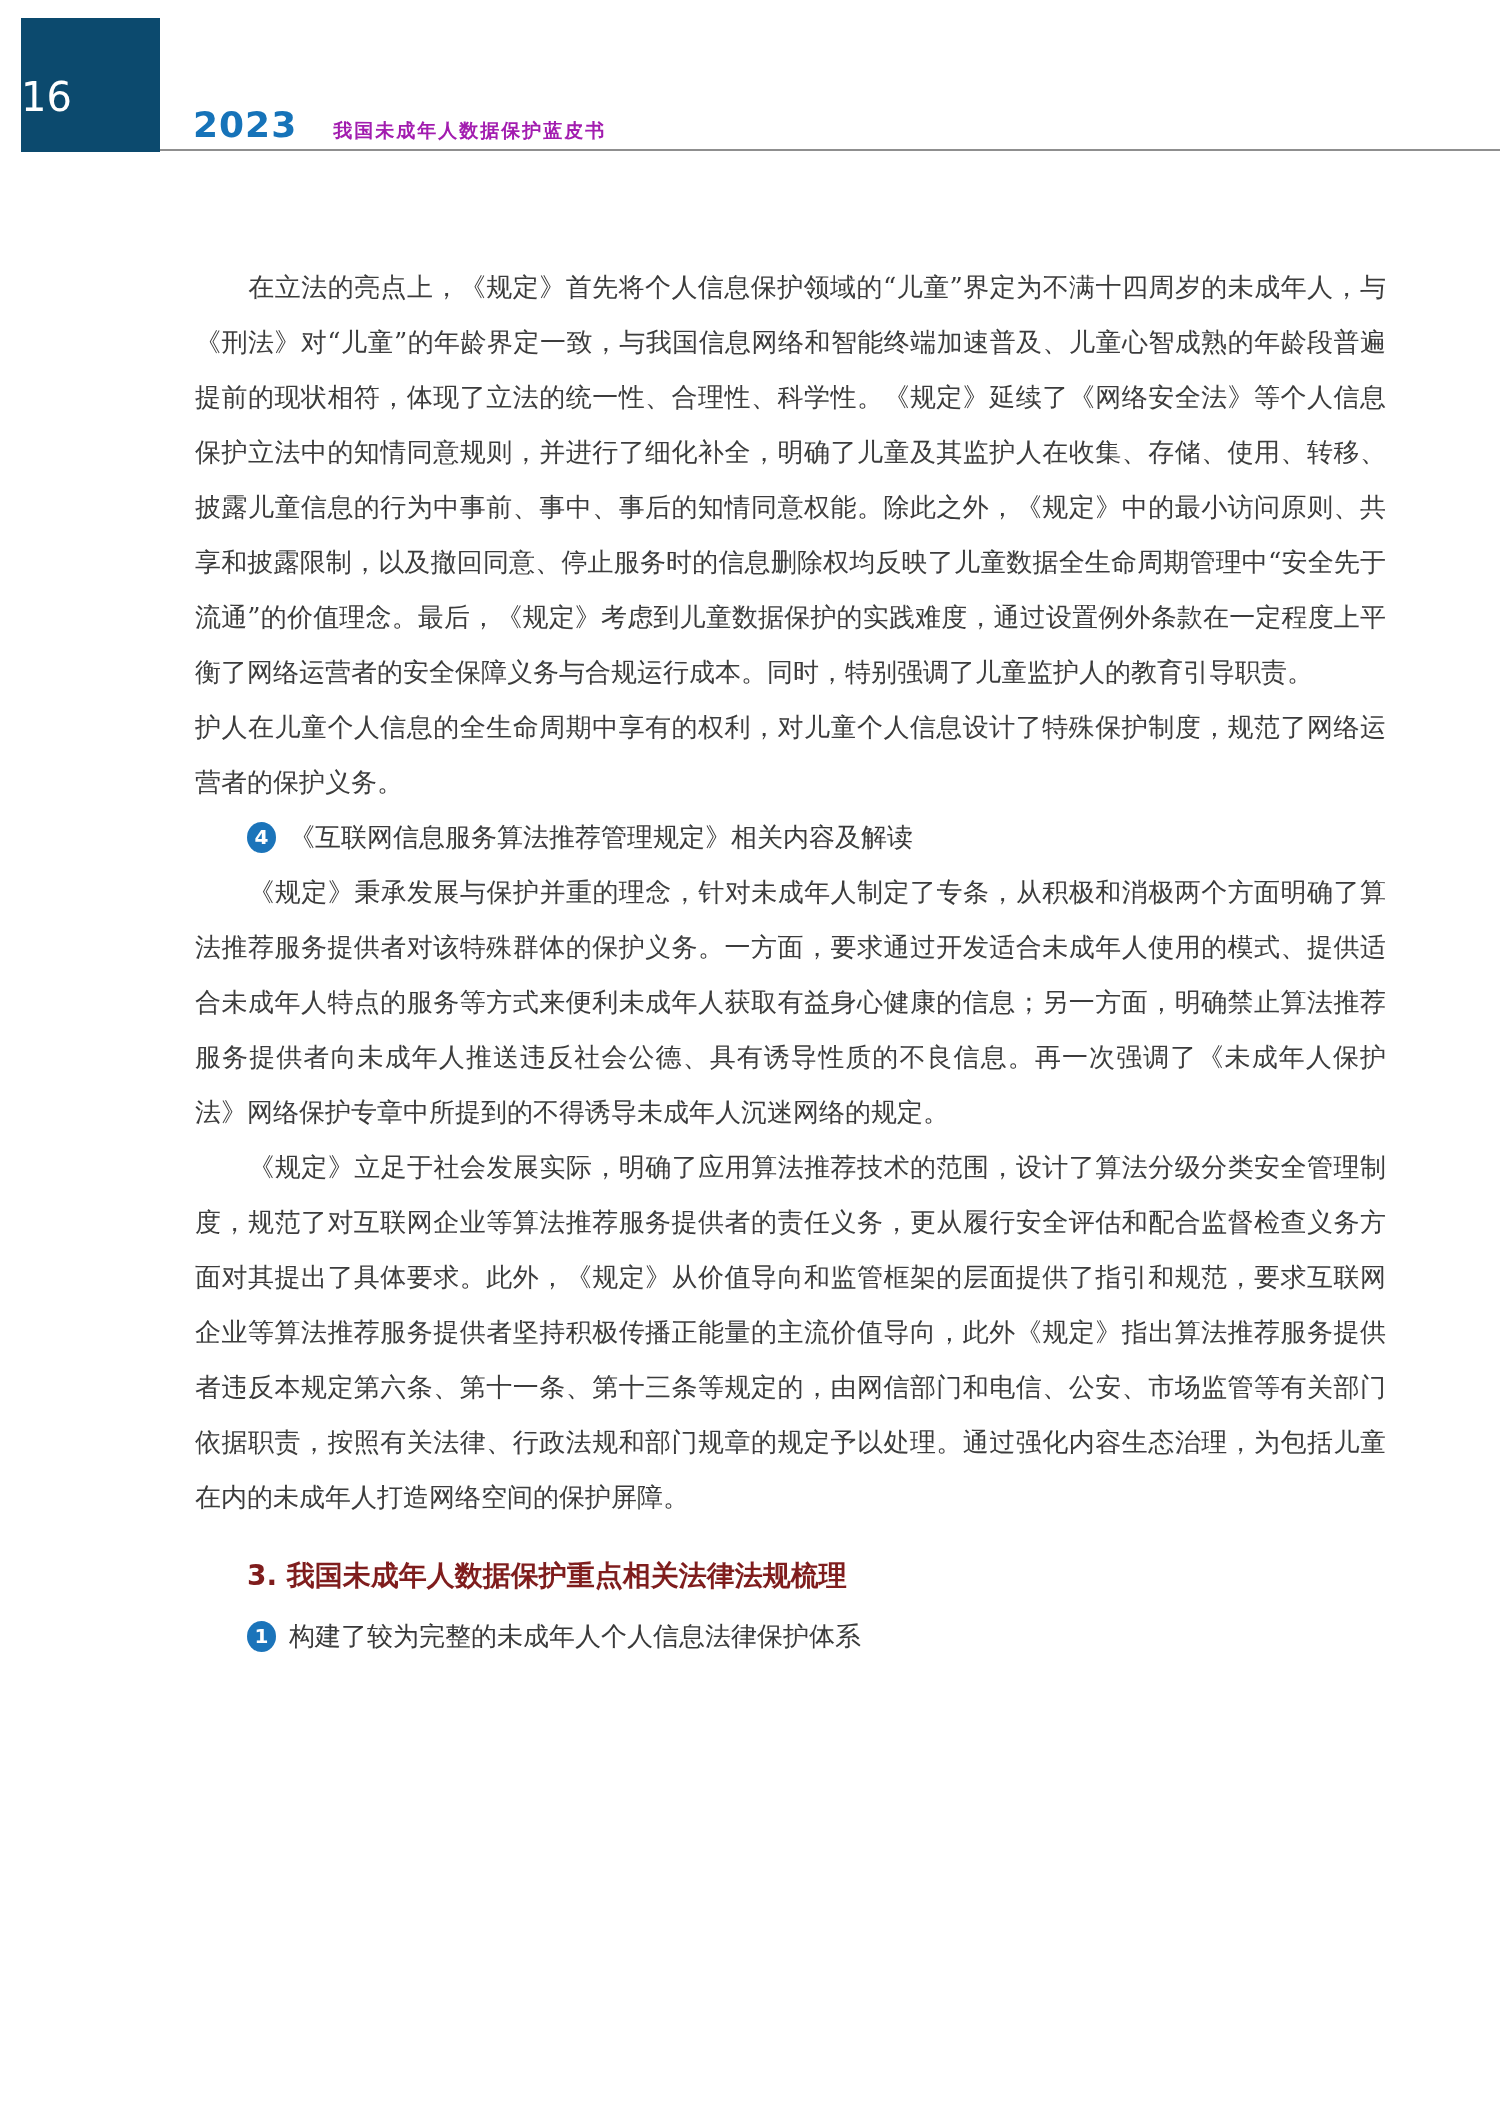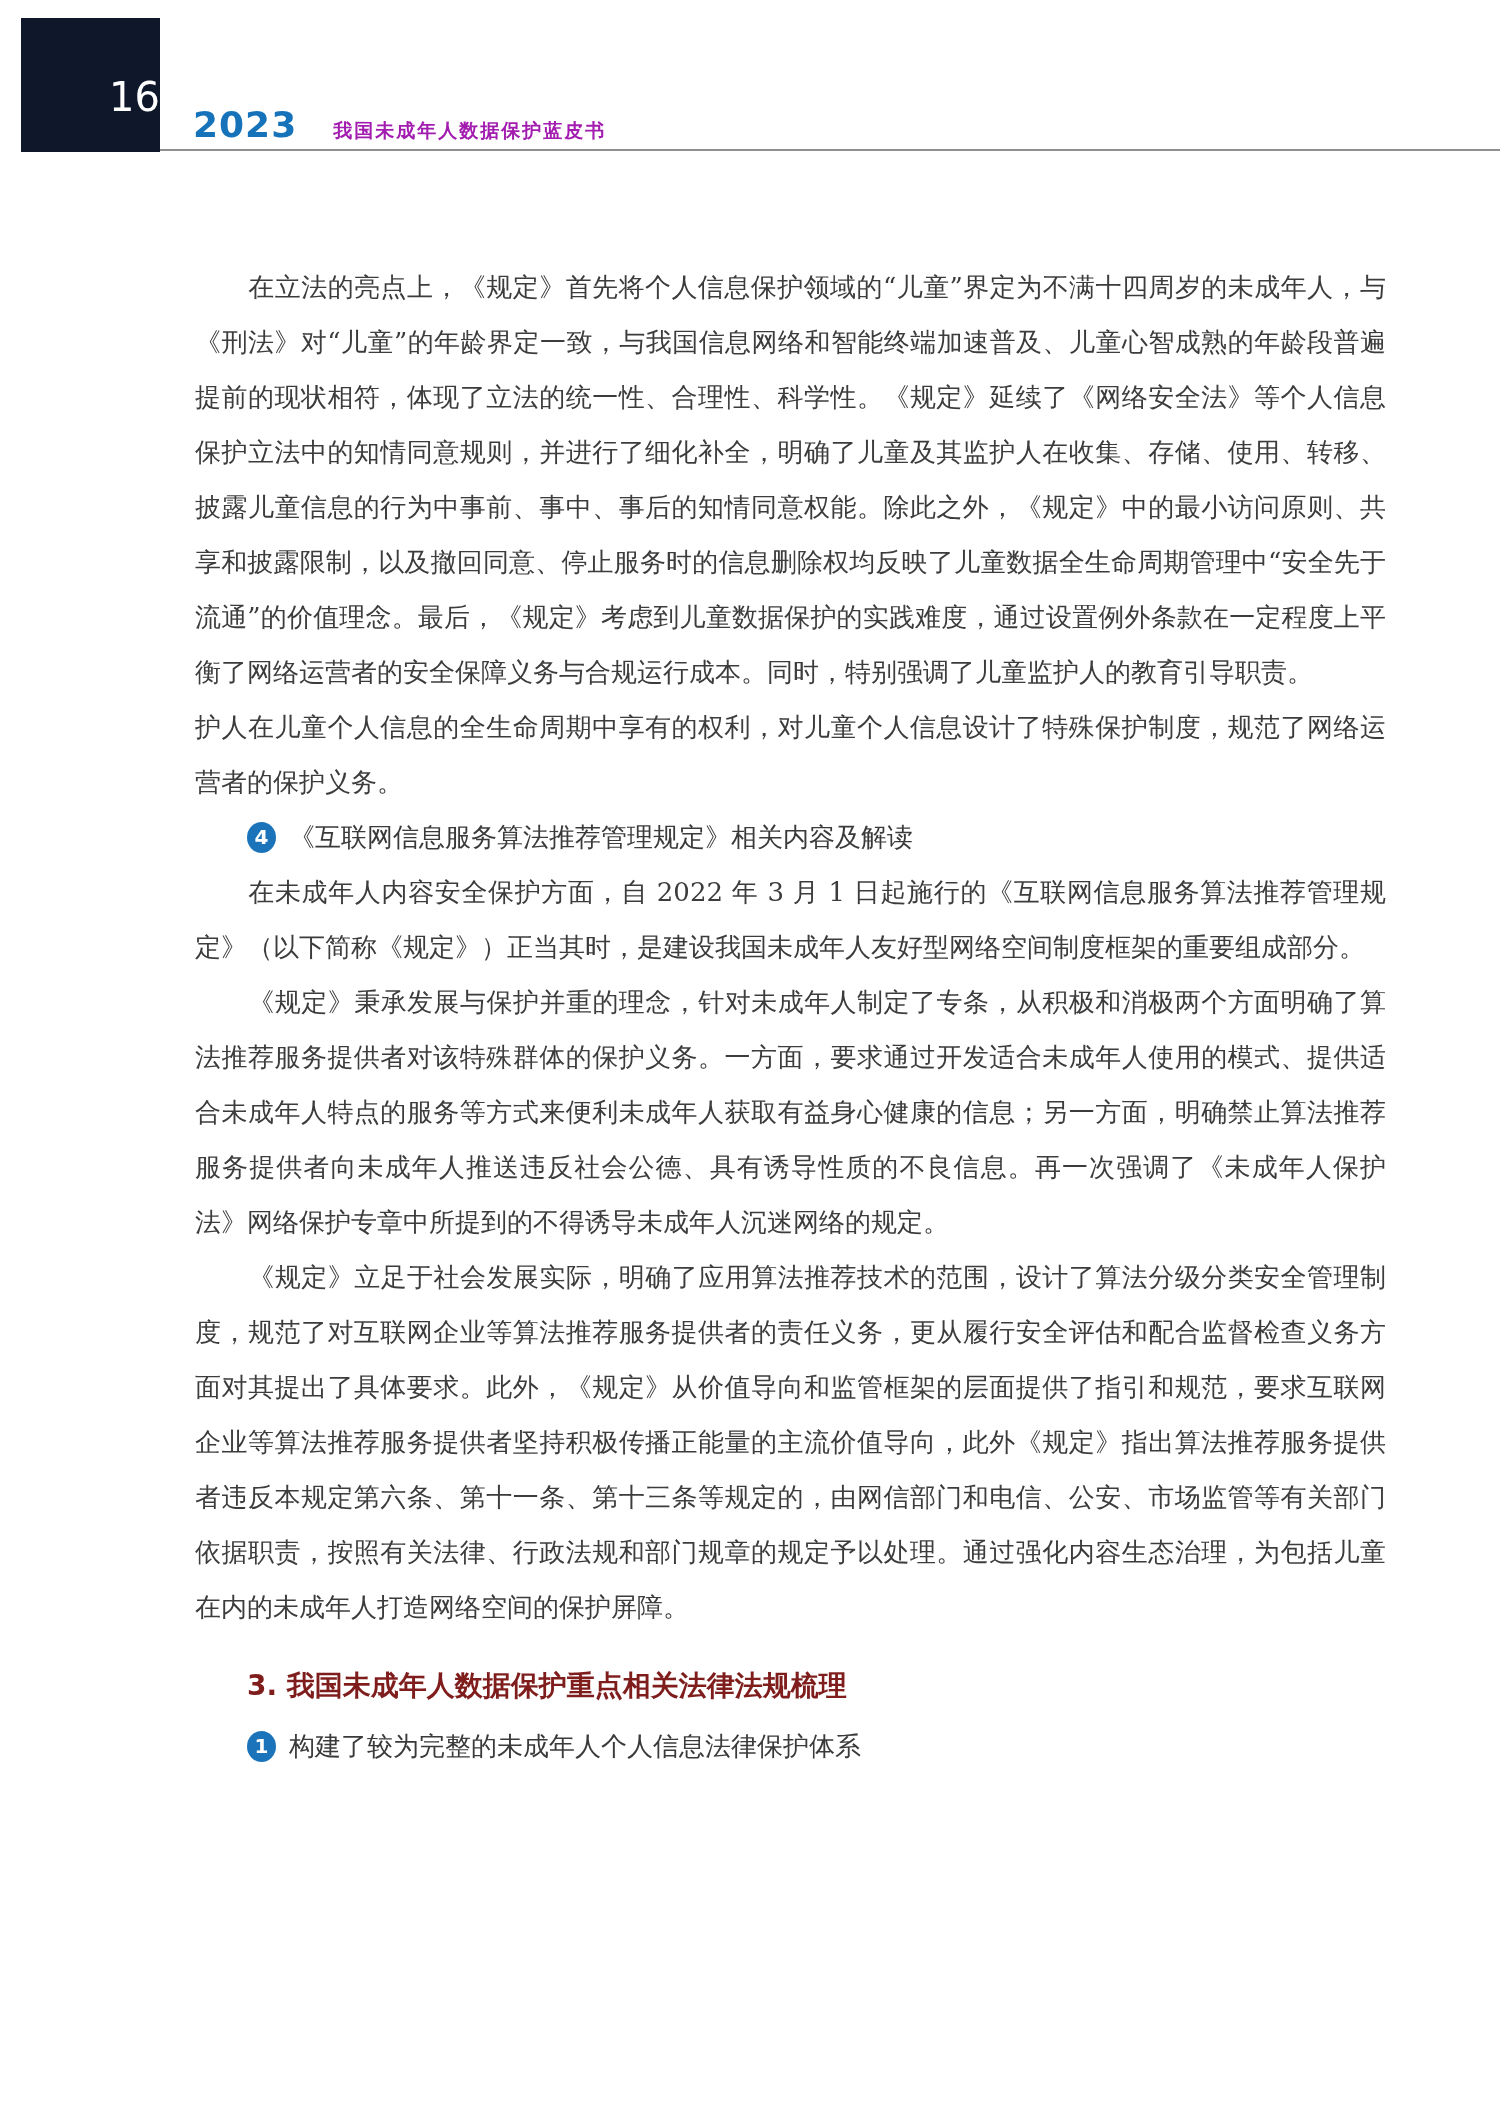--- a/index.html
+++ b/index.html
@@ -15,24 +15,24 @@
     overflow: hidden;
     font-family: "DejaVu Serif", "Liberation Serif", serif;
   }
   
   .pagenum-box {
     position: absolute;
     left: 21px;
     top: 18px;
     width: 139px;
     height: 134px;
-    background: #0f172a;
+    background: #0c4a6e;
     display: flex;
     align-items: center;
-    justify-content: flex-end;
+    justify-content: flex-start;
   }
   .pagenum-box .num {
     color: #ffffff;
     font-family: "DejaVu Sans", "Liberation Sans", sans-serif;
     font-size: 40px;
     font-weight: 400;
     margin-top: 24px;
   }
   .header-row {
     position: absolute;
@@ -144,21 +144,20 @@
     <p class="para indent">在立法的亮点上，《规定》首先将个人信息保护领域的“儿童”界定为不满十四周岁的未成年人，与《刑法》对“儿童”的年龄界定一致，与我国信息网络和智能终端加速普及、儿童心智成熟的年龄段普遍提前的现状相符，体现了立法的统一性、合理性、科学性。《规定》延续了《网络安全法》等个人信息保护立法中的知情同意规则，并进行了细化补全，明确了儿童及其监护人在收集、存储、使用、转移、披露儿童信息的行为中事前、事中、事后的知情同意权能。除此之外，《规定》中的最小访问原则、共享和披露限制，以及撤回同意、停止服务时的信息删除权均反映了儿童数据全生命周期管理中“安全先于流通”的价值理念。最后，《规定》考虑到儿童数据保护的实践难度，通过设置例外条款在一定程度上平衡了网络运营者的安全保障义务与合规运行成本。同时，特别强调了儿童监护人的教育引导职责。</p>
 
     <p class="para">护人在儿童个人信息的全生命周期中享有的权利，对儿童个人信息设计了特殊保护制度，规范了网络运营者的保护义务。</p>
 
 
     <div class="badge-row">
       <span class="num-badge">4</span>
       <span class="badge-text">《互联网信息服务算法推荐管理规定》相关内容及解读</span>
     </div>
 
-    <p class="para indent">在未成年人内容安全保护方面，自 2022 年 3 月 1 日起施行的《互联网信息服务算法推荐管理规定》（以下简称《规定》）正当其时，是建设我国未成年人友好型网络空间制度框架的重要组成部分。</p>
 
     <p class="para indent">《规定》秉承发展与保护并重的理念，针对未成年人制定了专条，从积极和消极两个方面明确了算法推荐服务提供者对该特殊群体的保护义务。一方面，要求通过开发适合未成年人使用的模式、提供适合未成年人特点的服务等方式来便利未成年人获取有益身心健康的信息；另一方面，明确禁止算法推荐服务提供者向未成年人推送违反社会公德、具有诱导性质的不良信息。再一次强调了《未成年人保护法》网络保护专章中所提到的不得诱导未成年人沉迷网络的规定。</p>
 
     <p class="para indent">《规定》立足于社会发展实际，明确了应用算法推荐技术的范围，设计了算法分级分类安全管理制度，规范了对互联网企业等算法推荐服务提供者的责任义务，更从履行安全评估和配合监督检查义务方面对其提出了具体要求。此外，《规定》从价值导向和监管框架的层面提供了指引和规范，要求互联网企业等算法推荐服务提供者坚持积极传播正能量的主流价值导向，此外《规定》指出算法推荐服务提供者违反本规定第六条、第十一条、第十三条等规定的，由网信部门和电信、公安、市场监管等有关部门依据职责，按照有关法律、行政法规和部门规章的规定予以处理。通过强化内容生态治理，为包括儿童在内的未成年人打造网络空间的保护屏障。</p>
 
     <h3 class="section-heading">3. 我国未成年人数据保护重点相关法律法规梳理</h3>
 
     <div class="badge-row last">
       <span class="num-badge">1</span>
       <span class="badge-text">构建了较为完整的未成年人个人信息法律保护体系</span>

